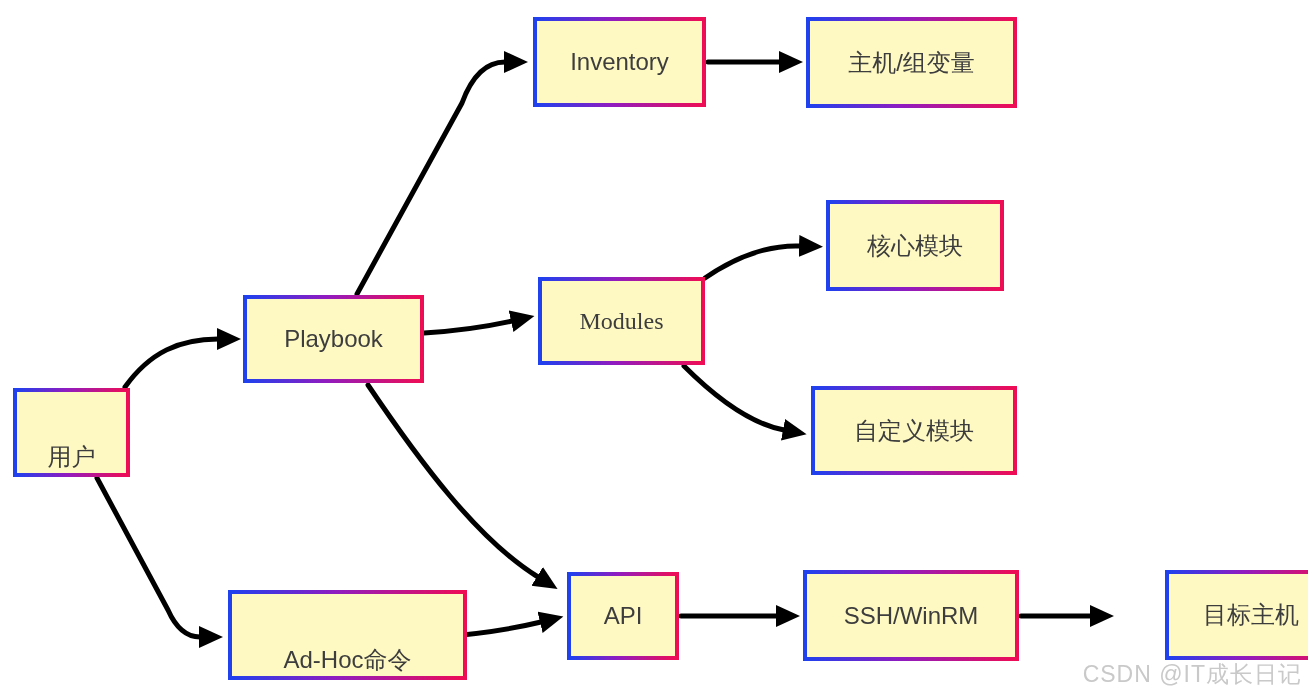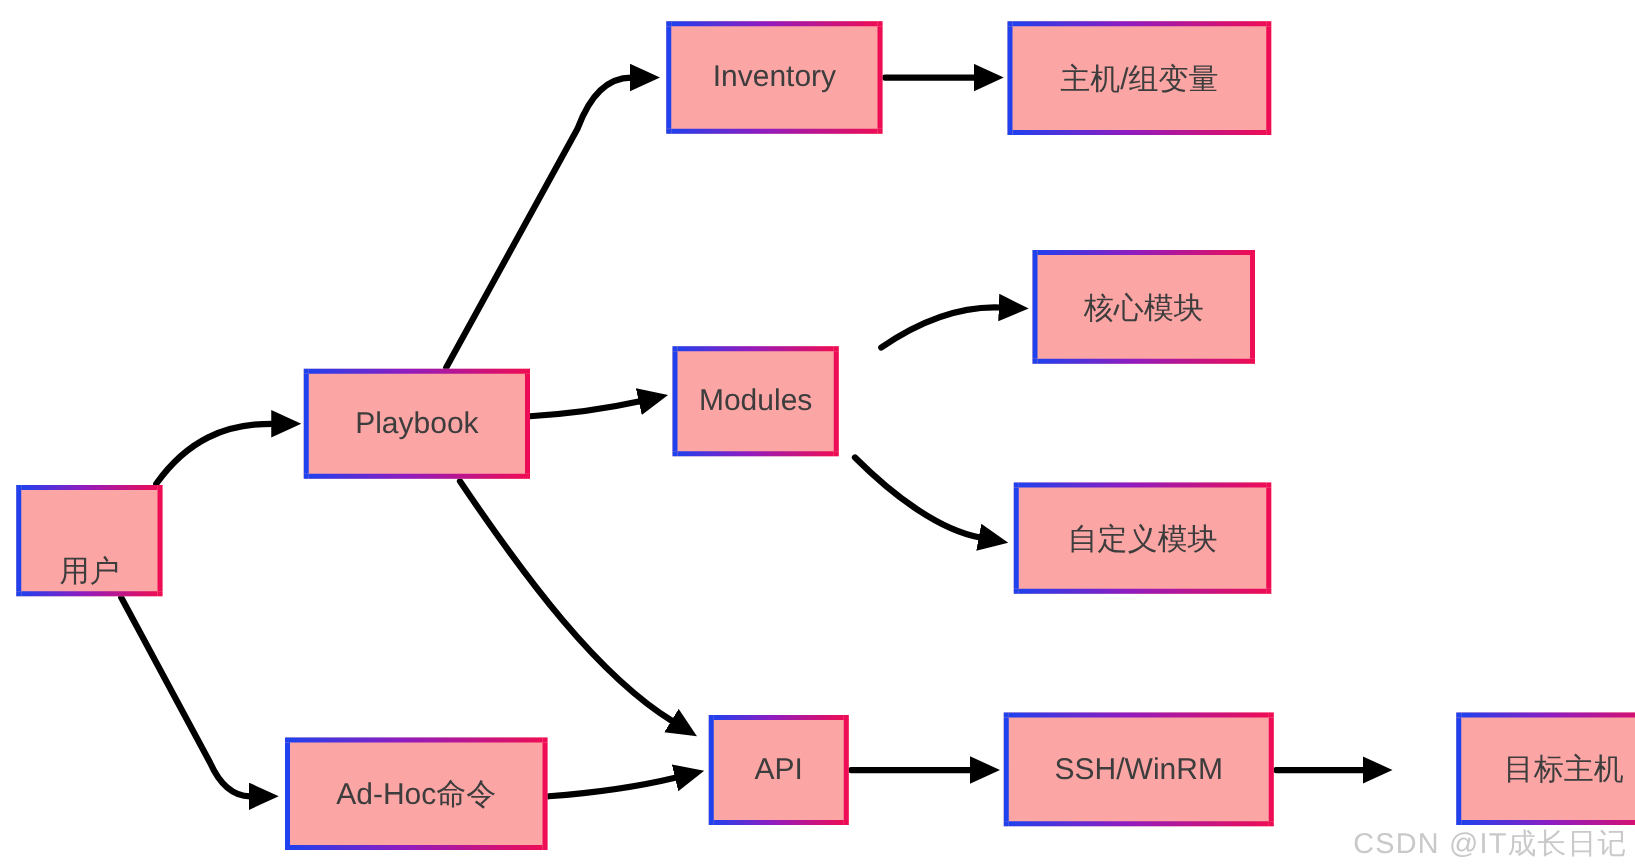--- a/index.html
+++ b/index.html
@@ -24,21 +24,21 @@
   #edge-svg path.edge {
     fill: none;
     stroke: var(--arrow, #000);
     stroke-width: 5;
     stroke-linecap: round;
     stroke-linejoin: round;
   }
   .node {
     position: absolute;
     box-sizing: border-box;
-    background: #fca5a5;
+    background: #fef9c3;
     border: 4px solid;
     border-image: linear-gradient(90deg, var(--g1, #1f41ee) 0%, var(--g2, #8f1cc0) 45%, var(--g3, #ee0d55) 100%) 1;
     display: flex;
     align-items: center;
     justify-content: center;
   }
   .node span {
     color: var(--label, #3d3d3d);
     font-size: 24px;
     white-space: nowrap;
@@ -75,30 +75,30 @@
       <path class="edge" d="M681,616 L777,616" marker-end="url(#arrowhead)"></path>
       <path class="edge" d="M1021,616 L1091,616" marker-end="url(#arrowhead)"></path>
     </svg>
   <div id="nodes">
       <div class="node" style="left: 13px; top: 388px; width: 117px; height: 89px; align-items: flex-end;">
         <span>用户</span>
       </div>
       <div class="node" style="left: 243px; top: 295px; width: 181px; height: 88px;">
         <span>Playbook</span>
       </div>
-      <div class="node" style="left: 228px; top: 590px; width: 210px; height: 90px;">
+      <div class="node" style="left: 228px; top: 590px; width: 239px; height: 90px; align-items: flex-end;">
         <span>Ad-Hoc命令</span>
       </div>
       <div class="node" style="left: 533px; top: 17px; width: 173px; height: 90px;">
         <span>Inventory</span>
       </div>
       <div class="node" style="left: 806px; top: 17px; width: 211px; height: 91px;">
         <span>主机/组变量</span>
       </div>
-      <div class="node" style="left: 538px; top: 277px; width: 133px; height: 88px;">
+      <div class="node" style="left: 538px; top: 277px; width: 167px; height: 88px; font-family: Liberation Serif, serif;">
         <span>Modules</span>
       </div>
       <div class="node" style="left: 826px; top: 200px; width: 178px; height: 91px;">
         <span>核心模块</span>
       </div>
       <div class="node" style="left: 811px; top: 386px; width: 206px; height: 89px;">
         <span>自定义模块</span>
       </div>
       <div class="node" style="left: 567px; top: 572px; width: 112px; height: 88px;">
         <span>API</span>

